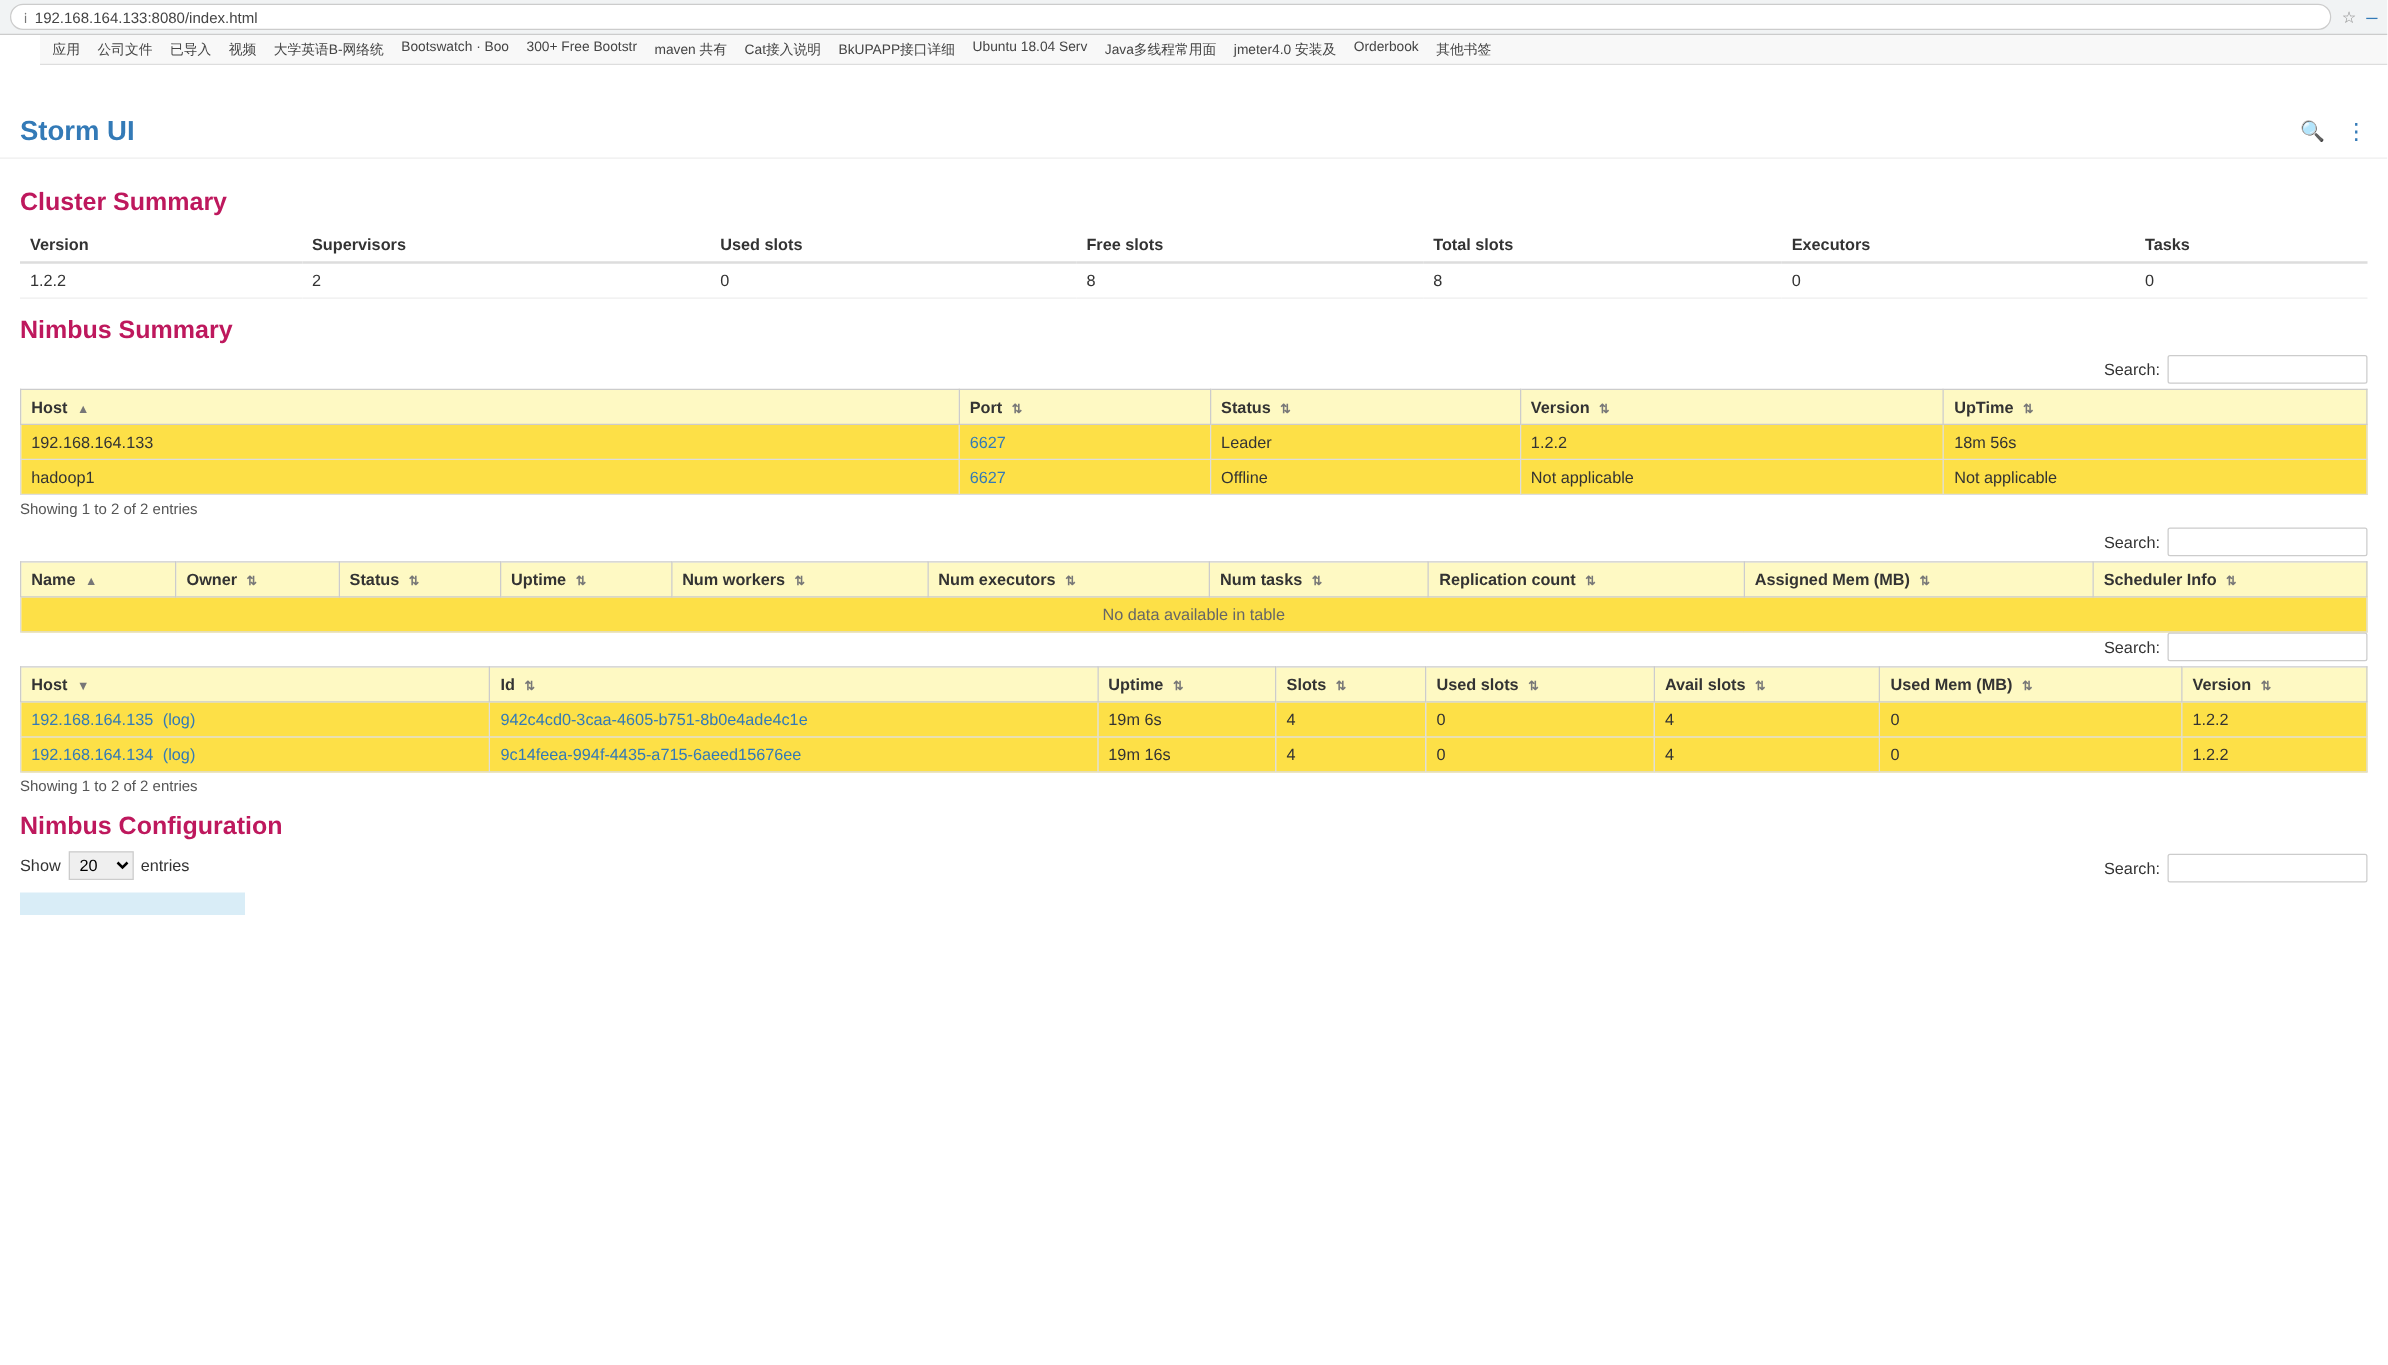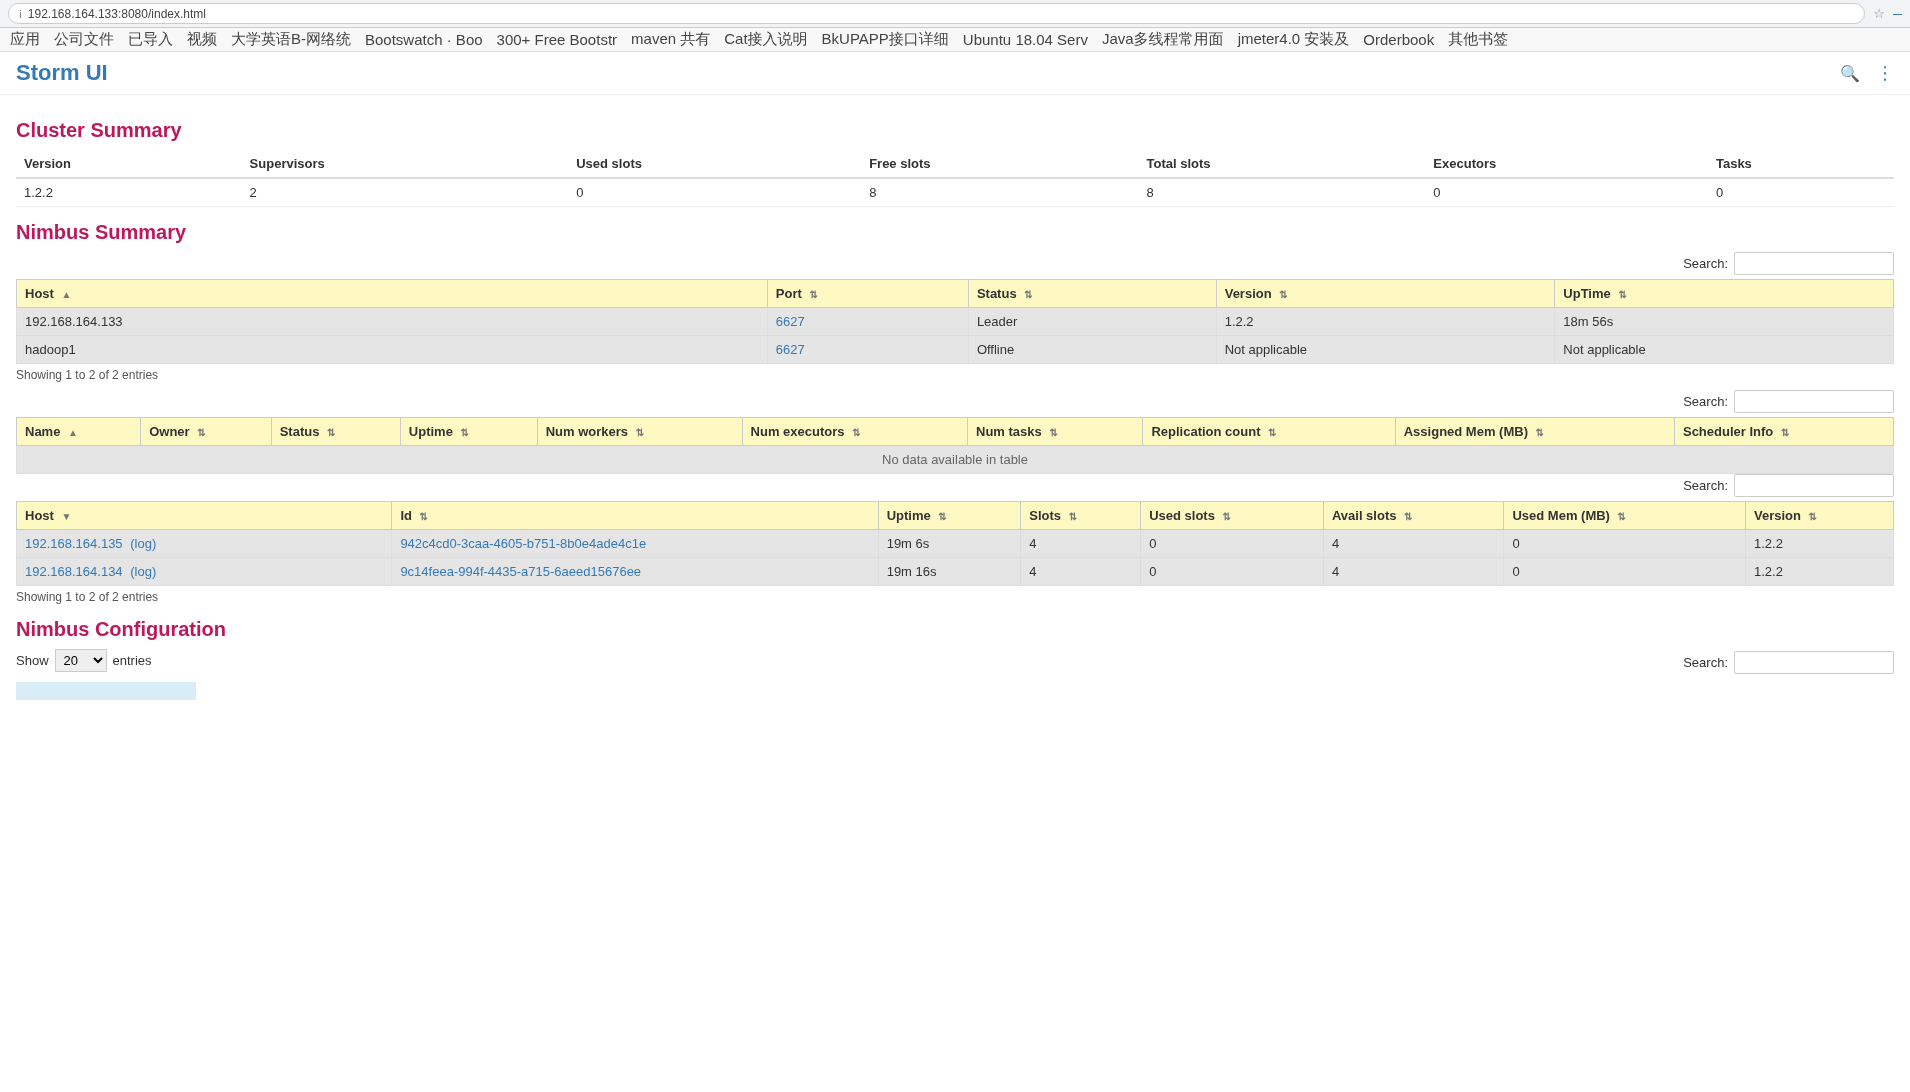--- a/index.html
+++ b/index.html
@@ -34,40 +34,42 @@
     }
     .browser-url .lock-icon { color: #777; font-size: 11px; }
     .browser-star { margin-left: auto; color: #888; cursor: pointer; }
 
     .bookmarks-bar {
       background: #f8f8f8;
       border-bottom: 1px solid #ddd;
       padding: 3px 6px;
       display: flex;
       gap: 6px;
-      font-size: 15px;
+      font-size: 11px;
       overflow: hidden;
       height: 24px;
-      align-items: center;
+      align-items: flex-start;
+      margin-left: 32px;
     }
     .bookmark-item {
       white-space: nowrap;
       color: #444;
       cursor: pointer;
       padding: 1px 4px;
       border-radius: 3px;
     }
 
     
     .app-header {
       display: flex;
       align-items: center;
       justify-content: space-between;
       padding: 8px 16px;
       border-bottom: 1px solid #eee;
+      margin-top: 32px;
     }
     .app-title {
       font-size: 22px;
       font-weight: bold;
       color: #337ab7;
     }
     .header-search-icon {
       font-size: 16px;
       color: #555;
       cursor: pointer;
@@ -99,21 +101,21 @@
       white-space: nowrap;
     }
     .data-table th .sort-icon {
       color: #777;
       font-size: 10px;
       margin-left: 4px;
     }
     .data-table td {
       border: 1px solid #ddd;
       padding: 6px 8px;
-      background: #e5e5e5;
+      background: #fde047;
     }
     .data-table a { color: #337ab7; text-decoration: none; }
 
     .no-data-row td {
       text-align: center;
       color: #666;
     }
 
     .search-row {
       display: flex;

